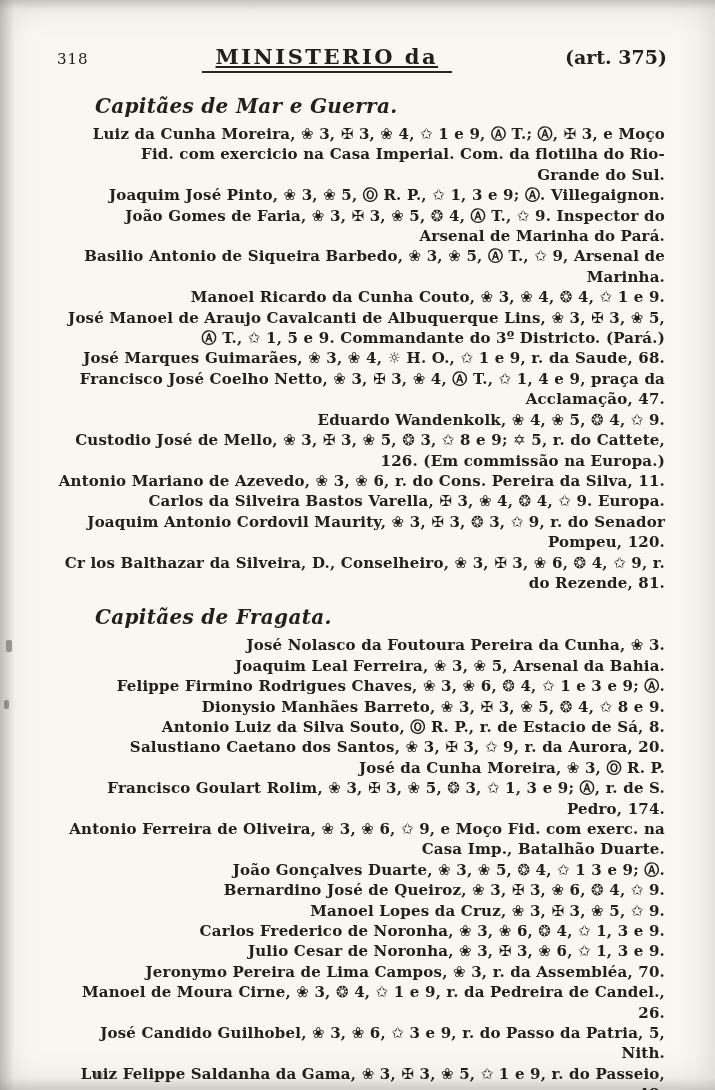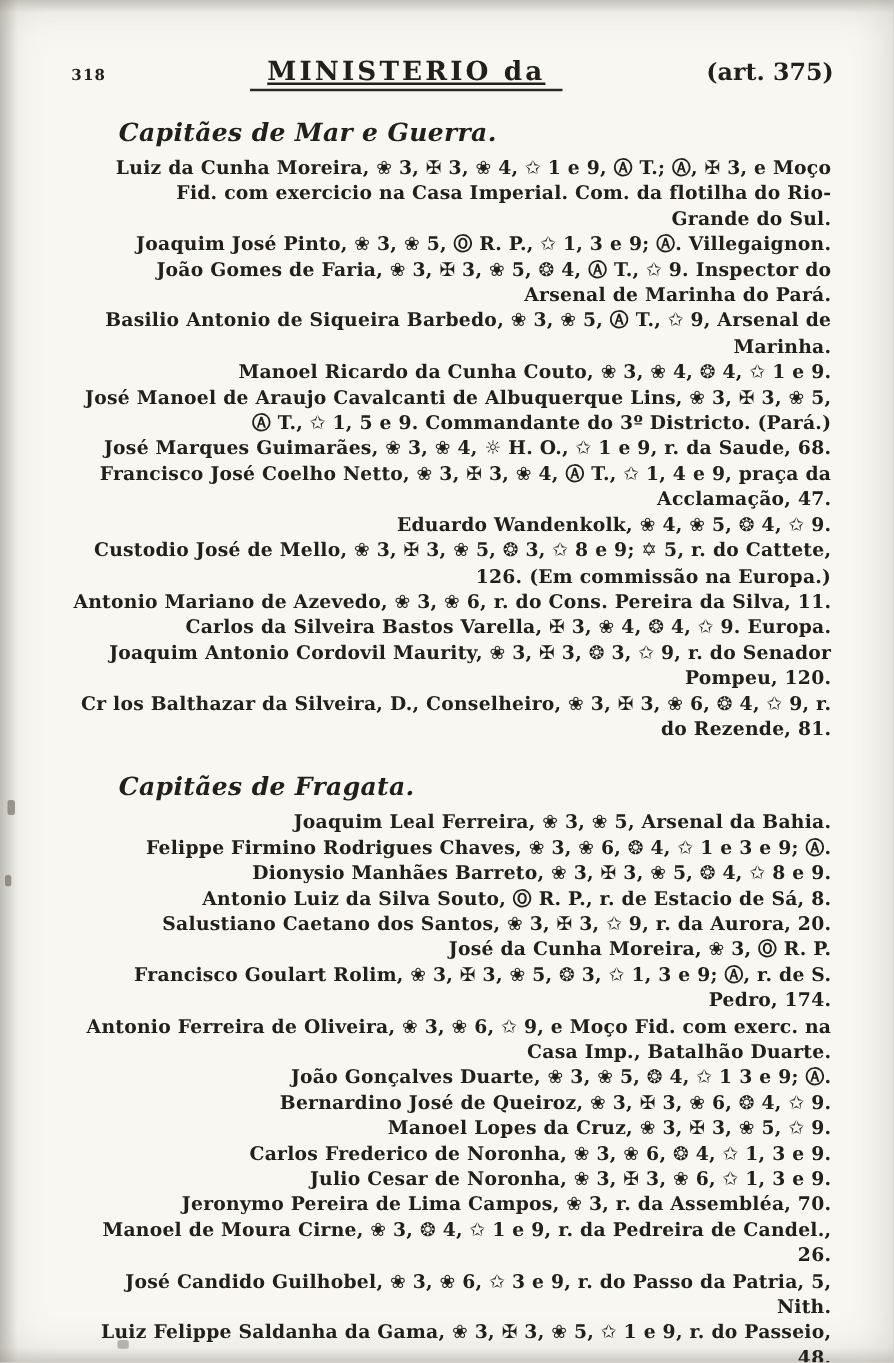--- a/index.html
+++ b/index.html
@@ -22,35 +22,35 @@
     background:linear-gradient(to top,rgba(120,116,106,0.22),rgba(120,116,106,0));}
   .speck{position:absolute;background:#5c584f;border-radius:2px;opacity:0.55;}
   .speck1{left:6px;top:640px;width:6px;height:12px;}
   .speck2{left:4px;top:700px;width:5px;height:9px;}
   .speck3{left:94px;top:1072px;width:9px;height:7px;opacity:0.4;}
 
   header{
     position:absolute;top:44px;left:57px;right:48px;
     display:flex;justify-content:space-between;align-items:baseline;
   }
-  .page-number{font-size:12px;font-weight:700;letter-spacing:1px;}
+  .page-number{font-size:15px;font-weight:400;letter-spacing:1px;}
   .page-title{
     font-size:21px;font-weight:700;letter-spacing:2.5px;
     border-bottom:2.5px solid #2b2822;padding:0 14px 2px 14px;text-decoration:underline;
   }
   .article-ref{font-size:19px;font-weight:700;}
 
   .content{
     position:absolute;top:90px;left:57px;width:608px;
   }
   .section-heading{
     font-size:20px;font-style:italic;font-weight:700;
     margin:4px 0 6px 38px;letter-spacing:0.3px;
   }
-  .section-heading.second{margin-top:24px;}
+  .section-heading.second{margin-top:12px;}
   .entry{
     margin:0;
     font-size:15px;
     line-height:20.4px;
     font-weight:700;
     letter-spacing:0.2px;
     padding-left:42px;
     text-indent:-42px;
     text-align:right;
   }
@@ -87,20 +87,21 @@
     <p class="entry">Francisco José Coelho Netto, ❀ 3, ✠ 3, ❀ 4, Ⓐ T., ✩ 1, 4 e 9, praça da Acclamação, 47.</p>
     <p class="entry">Eduardo Wandenkolk, ❀ 4, ❀ 5, ❂ 4, ✩ 9.</p>
     <p class="entry">Custodio José de Mello, ❀ 3, ✠ 3, ❀ 5, ❂ 3, ✩ 8 e 9; ✡ 5, r. do Cattete, 126. (Em commissão na Europa.)</p>
     <p class="entry">Antonio Mariano de Azevedo, ❀ 3, ❀ 6, r. do Cons. Pereira da Silva, 11.</p>
     <p class="entry">Carlos da Silveira Bastos Varella, ✠ 3, ❀ 4, ❂ 4, ✩ 9. Europa.</p>
     <p class="entry">Joaquim Antonio Cordovil Maurity, ❀ 3, ✠ 3, ❂ 3, ✩ 9, r. do Senador Pompeu, 120.</p>
     <p class="entry">Cr los Balthazar da Silveira, D., Conselheiro, ❀ 3, ✠ 3, ❀ 6, ❂ 4, ✩ 9, r. do Rezende, 81.</p>
 
     <h2 class="section-heading second">Capitães de Fragata.</h2>
 
+    <p class="entry">José Nolasco da Foutoura Pereira da Cunha, ❀ 3.</p>
     <p class="entry">Joaquim Leal Ferreira, ❀ 3, ❀ 5, Arsenal da Bahia.</p>
     <p class="entry">Felippe Firmino Rodrigues Chaves, ❀ 3, ❀ 6, ❂ 4, ✩ 1 e 3 e 9; Ⓐ.</p>
     <p class="entry">Dionysio Manhães Barreto, ❀ 3, ✠ 3, ❀ 5, ❂ 4, ✩ 8 e 9.</p>
     <p class="entry">Antonio Luiz da Silva Souto, Ⓞ R. P., r. de Estacio de Sá, 8.</p>
     <p class="entry">Salustiano Caetano dos Santos, ❀ 3, ✠ 3, ✩ 9, r. da Aurora, 20.</p>
     <p class="entry">José da Cunha Moreira, ❀ 3, Ⓞ R. P.</p>
     <p class="entry">Francisco Goulart Rolim, ❀ 3, ✠ 3, ❀ 5, ❂ 3, ✩ 1, 3 e 9; Ⓐ, r. de S. Pedro, 174.</p>
     <p class="entry">Antonio Ferreira de Oliveira, ❀ 3, ❀ 6, ✩ 9, e Moço Fid. com exerc. na Casa Imp., Batalhão Duarte.</p>
     <p class="entry">João Gonçalves Duarte, ❀ 3, ❀ 5, ❂ 4, ✩ 1 3 e 9; Ⓐ.</p>
     <p class="entry">Bernardino José de Queiroz, ❀ 3, ✠ 3, ❀ 6, ❂ 4, ✩ 9.</p>

